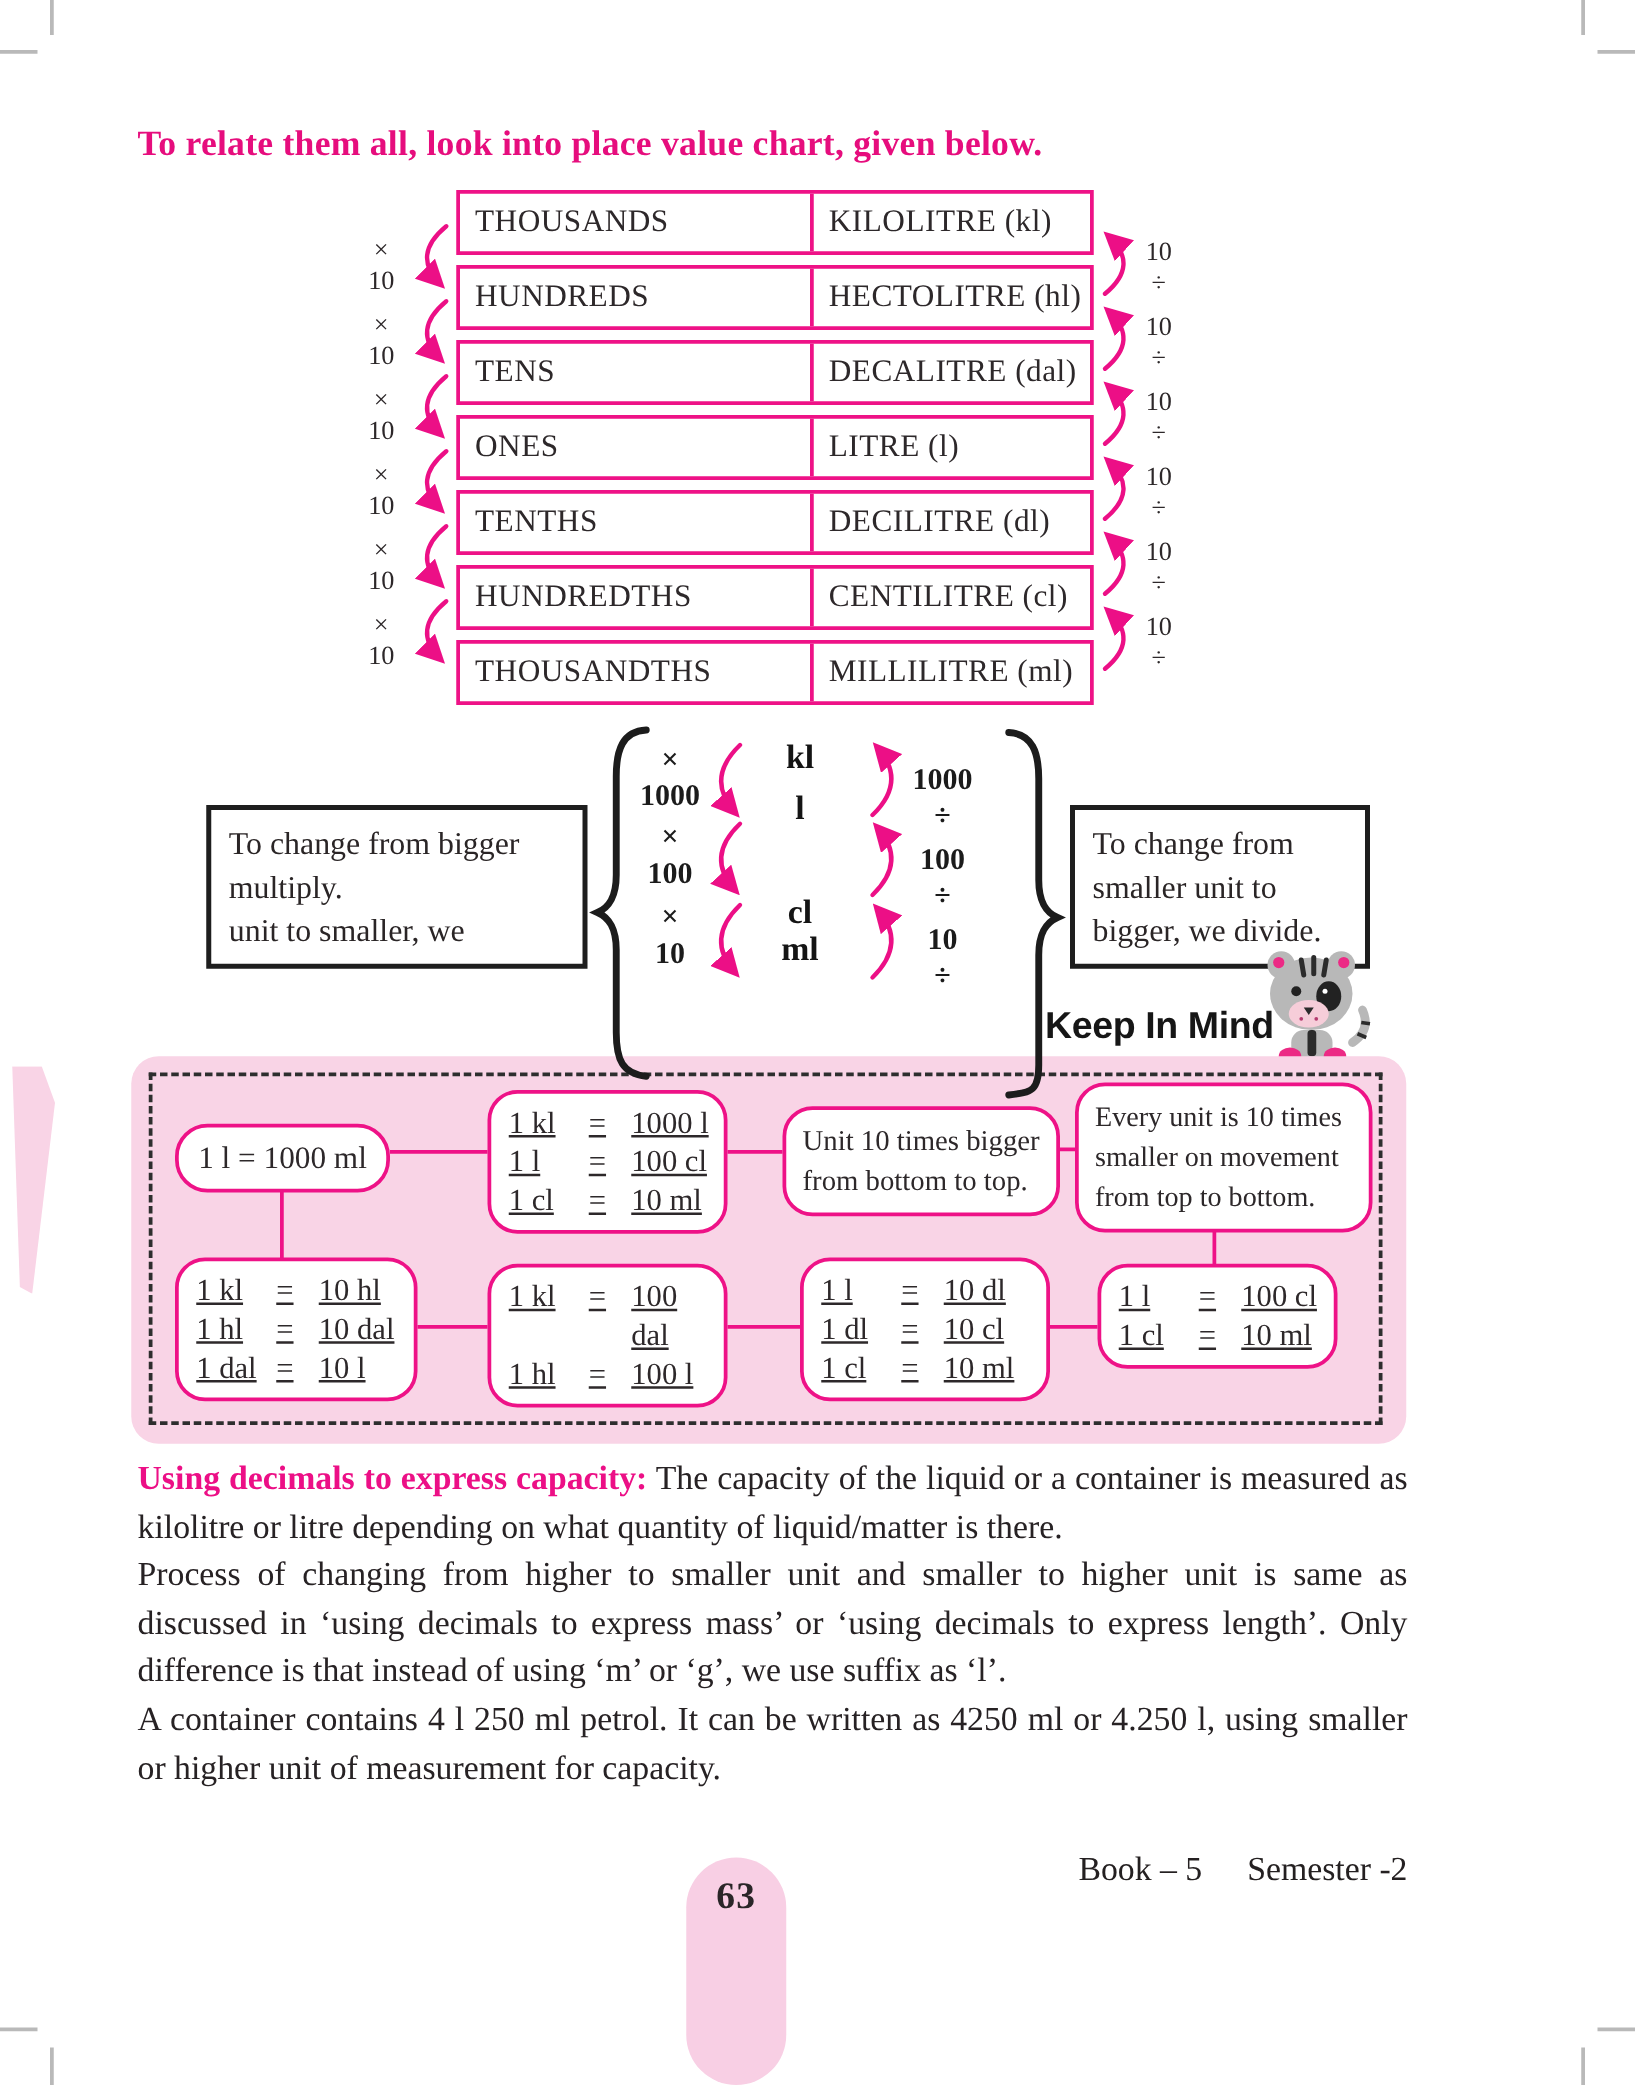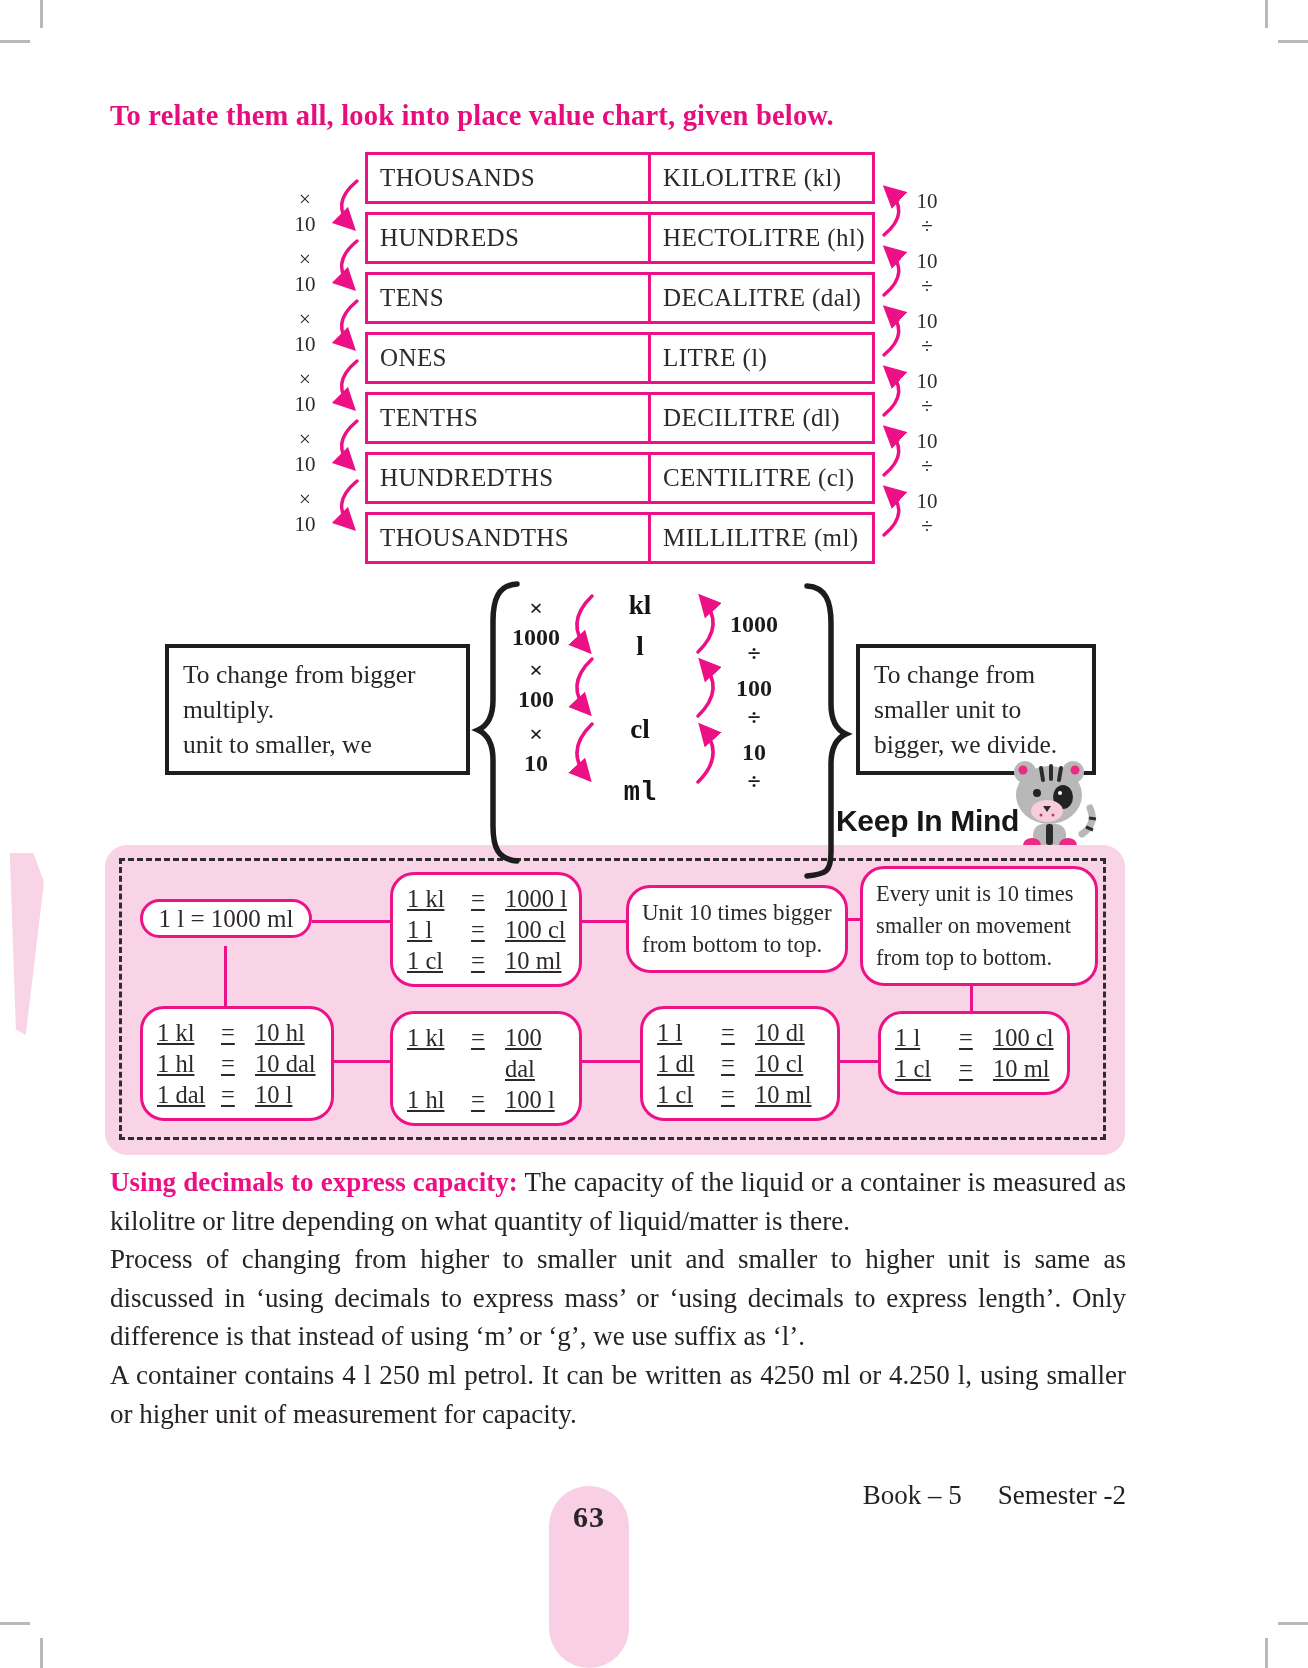--- a/index.html
+++ b/index.html
@@ -133,21 +133,21 @@
 
   <div class="conn" style="left:312px;top:920px;width:78px;height:3px;"></div>
   <div class="conn" style="left:582px;top:920px;width:44px;height:3px;"></div>
   <div class="conn" style="left:846px;top:918px;width:16px;height:3px;"></div>
   <div class="conn" style="left:224px;top:946px;width:3px;height:62px;"></div>
   <div class="conn" style="left:970px;top:978px;width:3px;height:35px;"></div>
   <div class="conn" style="left:334px;top:1060px;width:56px;height:3px;"></div>
   <div class="conn" style="left:582px;top:1060px;width:58px;height:3px;"></div>
   <div class="conn" style="left:840px;top:1060px;width:38px;height:3px;"></div>
 
-  <div class="fact-box pill" style="left:140px;top:899px;width:172px;height:39px;">1 l = 1000 ml</div>
+  <div class="fact-box pill" style="left:140px;top:899px;width:172px;height:55px;">1 l = 1000 ml</div>
   <div class="fact-box eq" style="left:390px;top:872px;width:192px;">
       <div class="eq-row">
         <span>1 kl</span>
         <span>=</span>
         <span>1000 l</span>
       </div>
       <div class="eq-row">
         <span>1 l</span>
         <span>=</span>
         <span>100 cl</span>
@@ -312,21 +312,21 @@
       <div>×</div>
       <div>10</div>
     </div>
     <div class="step-label" style="left: 903px; top: 489px;">
       <div>10</div>
       <div>÷</div>
     </div>
     <div class="ladder-unit" style="top: 590px;">kl</div>
     <div class="ladder-unit" style="top: 631px;">l</div>
     <div class="ladder-unit" style="top: 697px; margin-top: 17px;">cl</div>
-    <div class="ladder-unit" style="top: 778px; font-family: Liberation Mono, monospace;">ml</div>
+    <div class="ladder-unit" style="top: 744px;">ml</div>
     <div class="ladder-step" style="left: 508px; top: 594px;">
       <div>×</div>
       <div>1000</div>
     </div>
     <div class="ladder-step" style="left: 508px; top: 656px;">
       <div>×</div>
       <div>100</div>
     </div>
     <div class="ladder-step" style="left: 508px; top: 720px;">
       <div>×</div>

